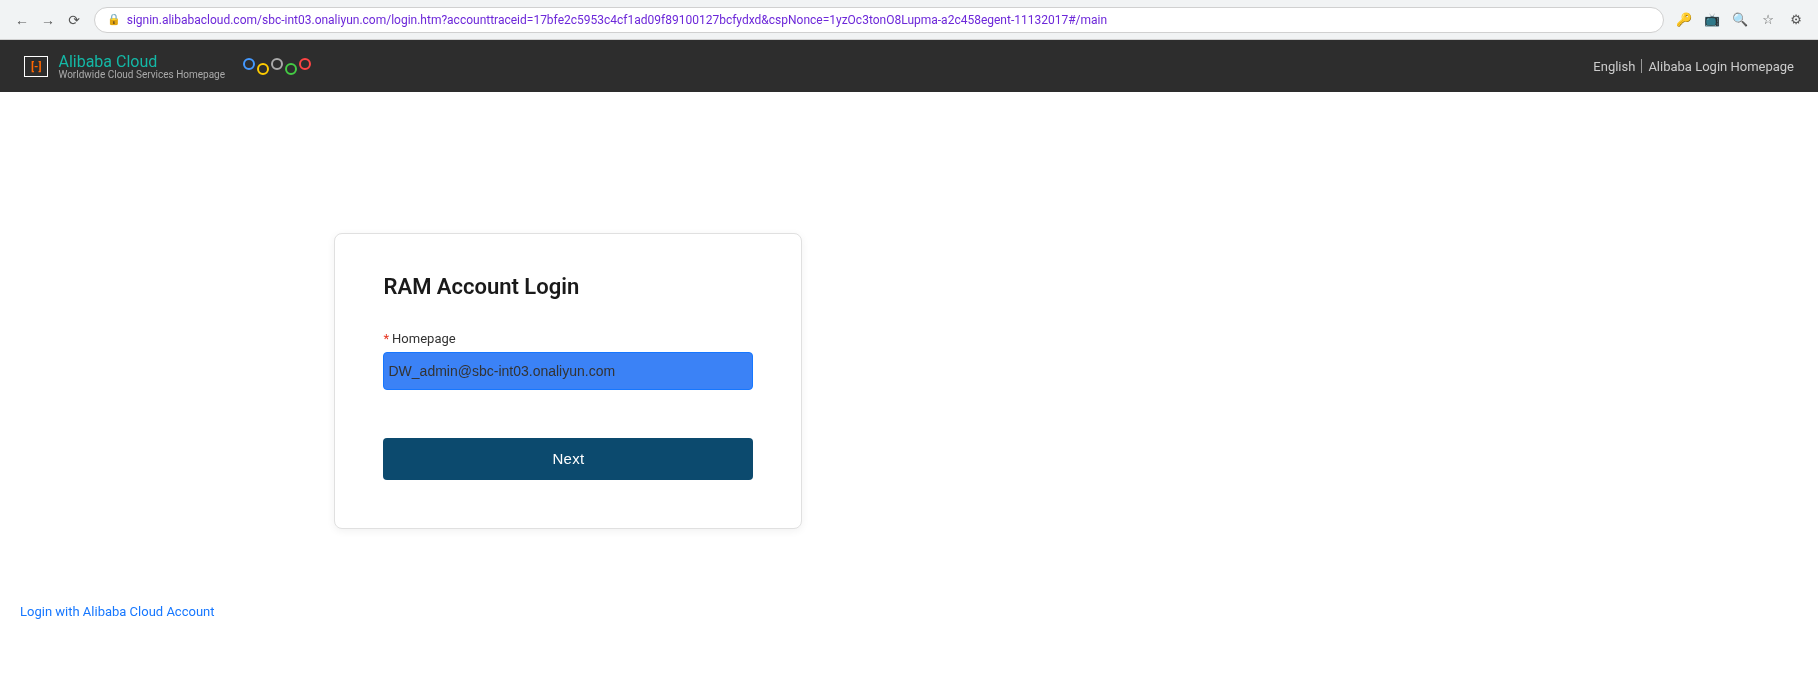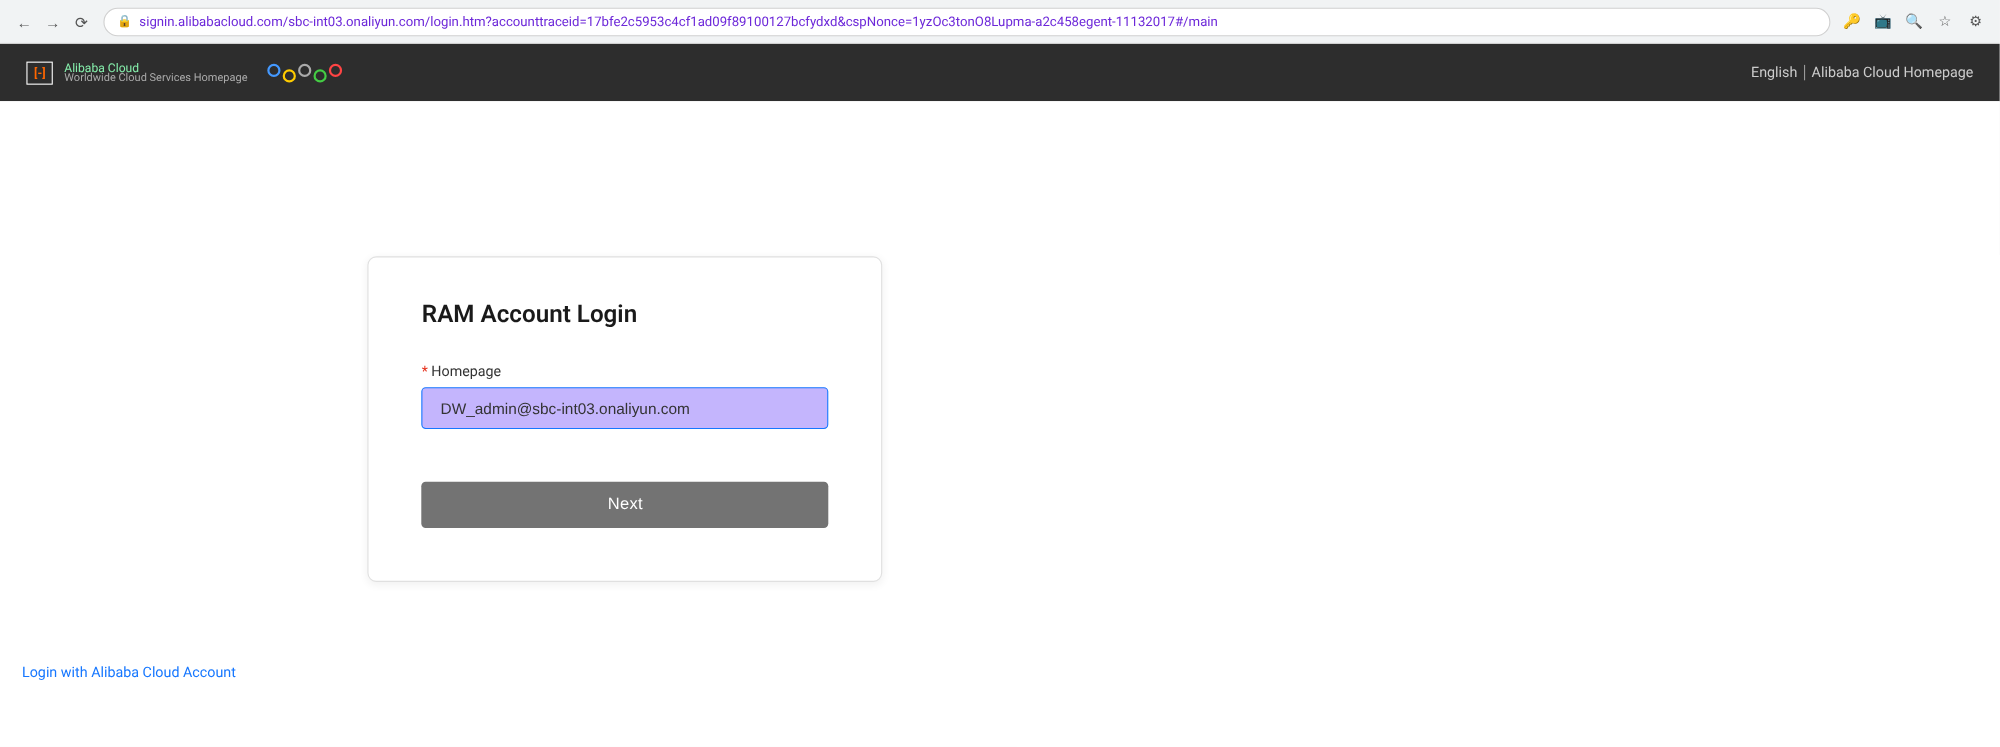--- a/index.html
+++ b/index.html
@@ -136,22 +136,22 @@
       display: flex;
       align-items: center;
       gap: 2px;
     }
 
     .logo-dash {
       color: #ff6600;
     }
 
     .logo-text {
-      color: #86efac;
-      font-size: 11px;
+      color: #14b8a6;
+      font-size: 16px;
     }
 
     .logo-subtitle {
       color: #aaa;
       font-size: 10px;
       display: block;
       margin-top: -2px;
     }
 
     .logo-info {
@@ -240,25 +240,25 @@
     .required-star {
       color: #e6321e;
       font-size: 13px;
     }
 
     .form-input {
       width: 100%;
       height: 38px;
       border: 1.5px solid #1677ff;
       border-radius: 4px;
-      padding: 0 16px;
+      padding: 0 4px;
       font-size: 14px;
       color: #333;
       outline: none;
-      background: #c4b5fd;
+      background: #3b82f6;
     }
 
     .hint-text {
       margin-top: 8px;
       font-size: 12px;
       color: #666;
       line-height: 1.6;
     }
 
     .hint-text .highlight {
@@ -268,21 +268,21 @@
     .hint-example {
       margin-top: 6px;
       font-size: 12px;
       color: #999;
       line-height: 1.6;
     }
 
     .next-btn {
       width: 100%;
       height: 42px;
-      background: #737373;
+      background: #0c4a6e;
       color: white;
       border: none;
       border-radius: 4px;
       font-size: 15px;
       font-weight: 500;
       cursor: pointer;
       margin-top: 32px;
       letter-spacing: 0.3px;
     }
 
@@ -331,21 +331,21 @@
       <span class="ring" style="border-color:#ffcc00;margin-top:5px;"></span>
       <span class="ring" style="border-color:#aaa;"></span>
       <span class="ring" style="border-color:#44cc44;margin-top:5px;"></span>
       <span class="ring" style="border-color:#ff4444;"></span>
     </div>
   </div>
 
   <div class="navbar-links">
     <a class="navbar-link">English</a>
     <span class="separator"></span>
-    <a class="navbar-link">Alibaba Cloud Homepage</a>
+    <a class="navbar-link">Alibaba Login Homepage</a>
   </div>
 </div>
 
 <div class="page-content">
   <a class="login-with-cloud">Login with Alibaba Cloud Account</a>
 
   <div class="login-card">
     <h1 class="login-title">RAM Account Login</h1>
 
     <div class="form-group">

